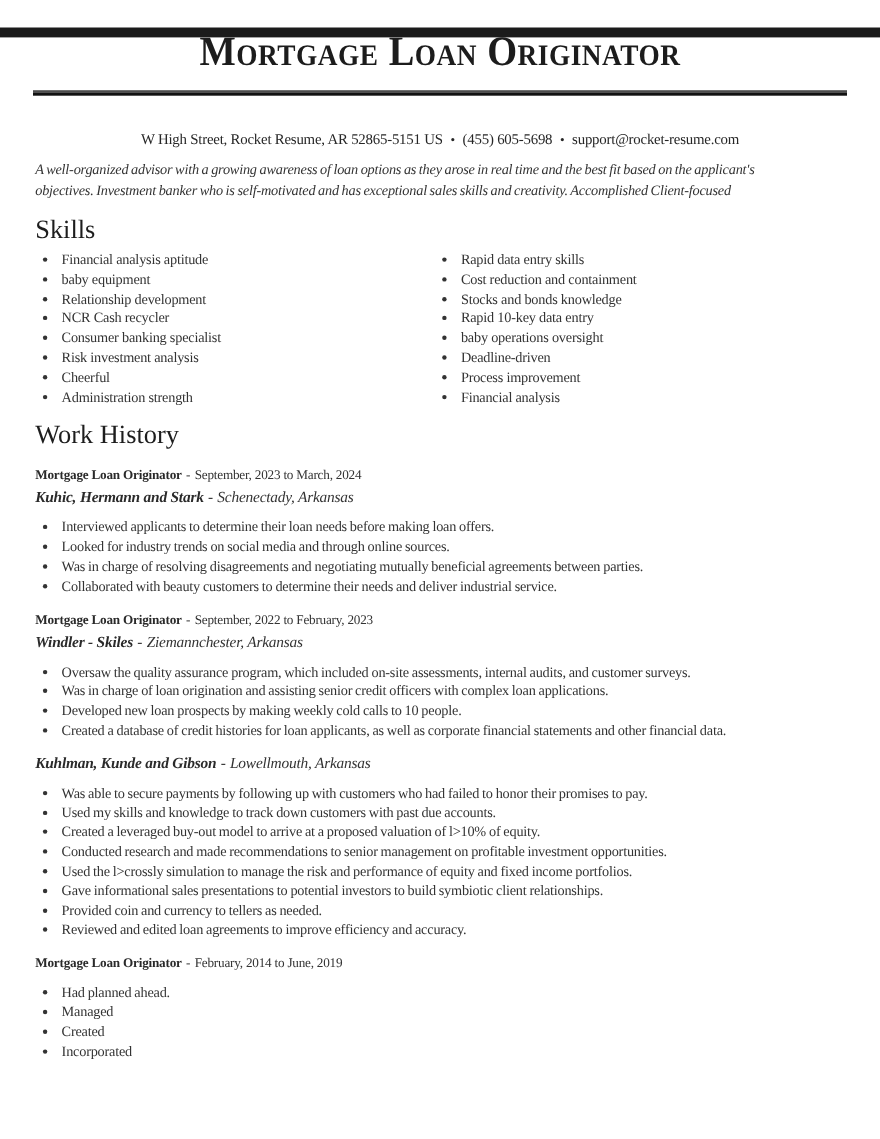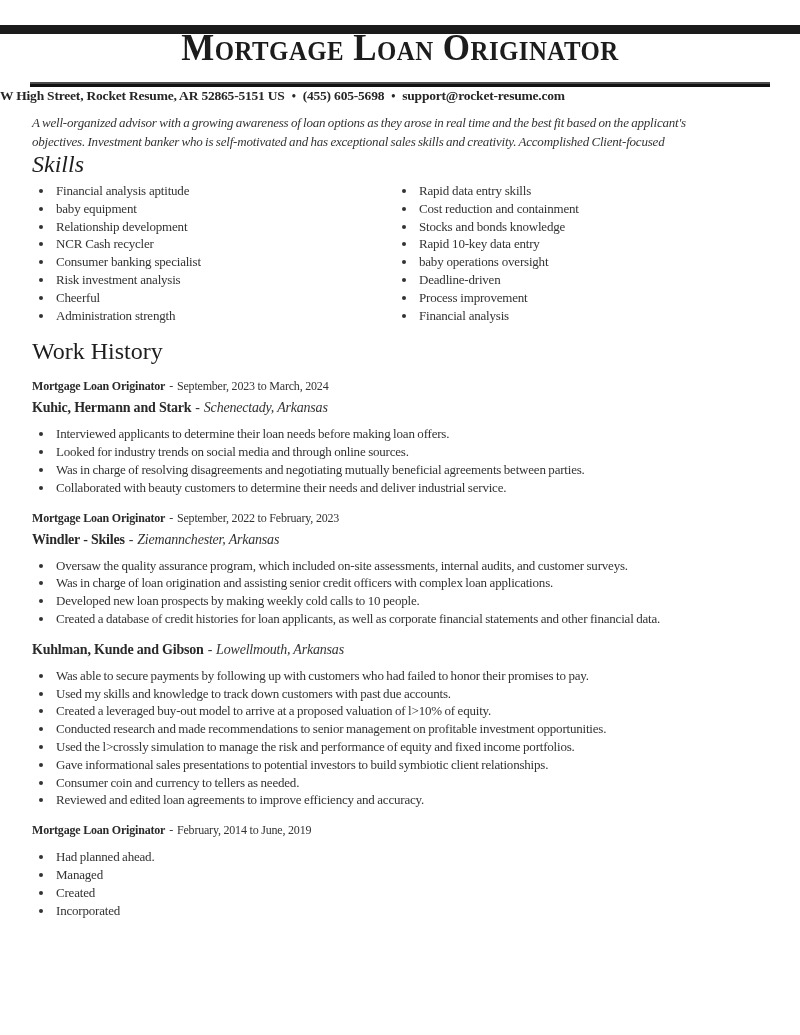--- a/index.html
+++ b/index.html
@@ -27,38 +27,38 @@
     transform: scaleX(0.92);
     transform-origin: center;
   }
   .double-rule {
     margin: 13px 30px 0 30px;
     height: 3px;
     border-top: 2px solid #4d4d4d;
     border-bottom: 3px solid #121212;
   }
   .contact-line {
-    margin-top: 0;
+    margin-top: 31px;
+    text-align: center;
     font-size: 13.5px;
     line-height: 17px;
     color: #262626;
-    font-weight: bold;
   }
   .contact-line .sep { margin: 0 7px; font-size: 12px; color: #262626; }
 
   h2.section-heading {
     margin: 0 0 0 32px;
     font-weight: 400;
     font-size: 24px;
     line-height: 27px;
     color: #1d1d1d;
     letter-spacing: 0;
   }
   h2.mt-summary { margin-top: 22px; }
-  h2.mt-skills  { margin-top: 0; font-style: italic; }
+  h2.mt-skills  { margin-top: 14px; }
   h2.mt-work    { margin-top: 14px; }
 
   p.summary-text {
     margin: 9px 62px 0 32px;
     font-size: 13px;
     line-height: 18.5px;
     color: #333;
     word-spacing: -0.6px;
     font-style: italic;
   }
@@ -72,21 +72,21 @@
   }
   .skills-cols ul.right { padding-left: 17px; }
   .skills-cols li { padding-left: 2px; }
 
   .job { margin: 13px 30px 0 32px; }
   .job + .job { margin-top: 13px; }
   .job:first-of-type { margin-top: 11px; }
   .job-title-line { font-size: 12px; line-height: 17px; color: #333; }
   .job-title { font-weight: 700; color: #2a2a2a; }
   .job-company-line { margin-top: 4px; font-size: 14px; line-height: 17px; color: #333; }
-  .job-company { font-weight: 700; color: #2a2a2a; }
+  .job-company { font-weight: 700; font-style: italic; color: #2a2a2a; }
   .job-location { font-style: italic; }
   .dash { margin: 0 4px; }
   .job ul {
     margin: 9px 0 0 0; padding: 0 0 0 22px;
     list-style: disc;
     font-size: 13px; line-height: 17.8px; color: #333;
     word-spacing: -0.4px;
   }
   .job li { padding-left: 2px; }
 </style>
@@ -166,21 +166,21 @@
     <div class="job-company-line">
       <span class="job-company">Kuhlman, Kunde and Gibson</span><span class="dash">-</span><span class="job-location">Lowellmouth, Arkansas</span>
     </div>
     <ul>
         <li>Was able to secure payments by following up with customers who had failed to honor their promises to pay.</li>
         <li>Used my skills and knowledge to track down customers with past due accounts.</li>
         <li>Created a leveraged buy-out model to arrive at a proposed valuation of l&gt;10% of equity.</li>
         <li>Conducted research and made recommendations to senior management on profitable investment opportunities.</li>
         <li>Used the l&gt;crossly simulation to manage the risk and performance of equity and fixed income portfolios.</li>
         <li>Gave informational sales presentations to potential investors to build symbiotic client relationships.</li>
-        <li>Consumer coin and currency to tellers as needed.</li>
+        <li>Provided coin and currency to tellers as needed.</li>
         <li>Reviewed and edited loan agreements to improve efficiency and accuracy.</li>
       </ul>
   </div>
 
   <div class="job">
     <div class="job-title-line">
       <span class="job-title">Mortgage Loan Originator</span><span class="dash">-</span><span>February, 2014 to June, 2019</span>
     </div>
     <ul>
         <li>Had planned ahead.</li>

